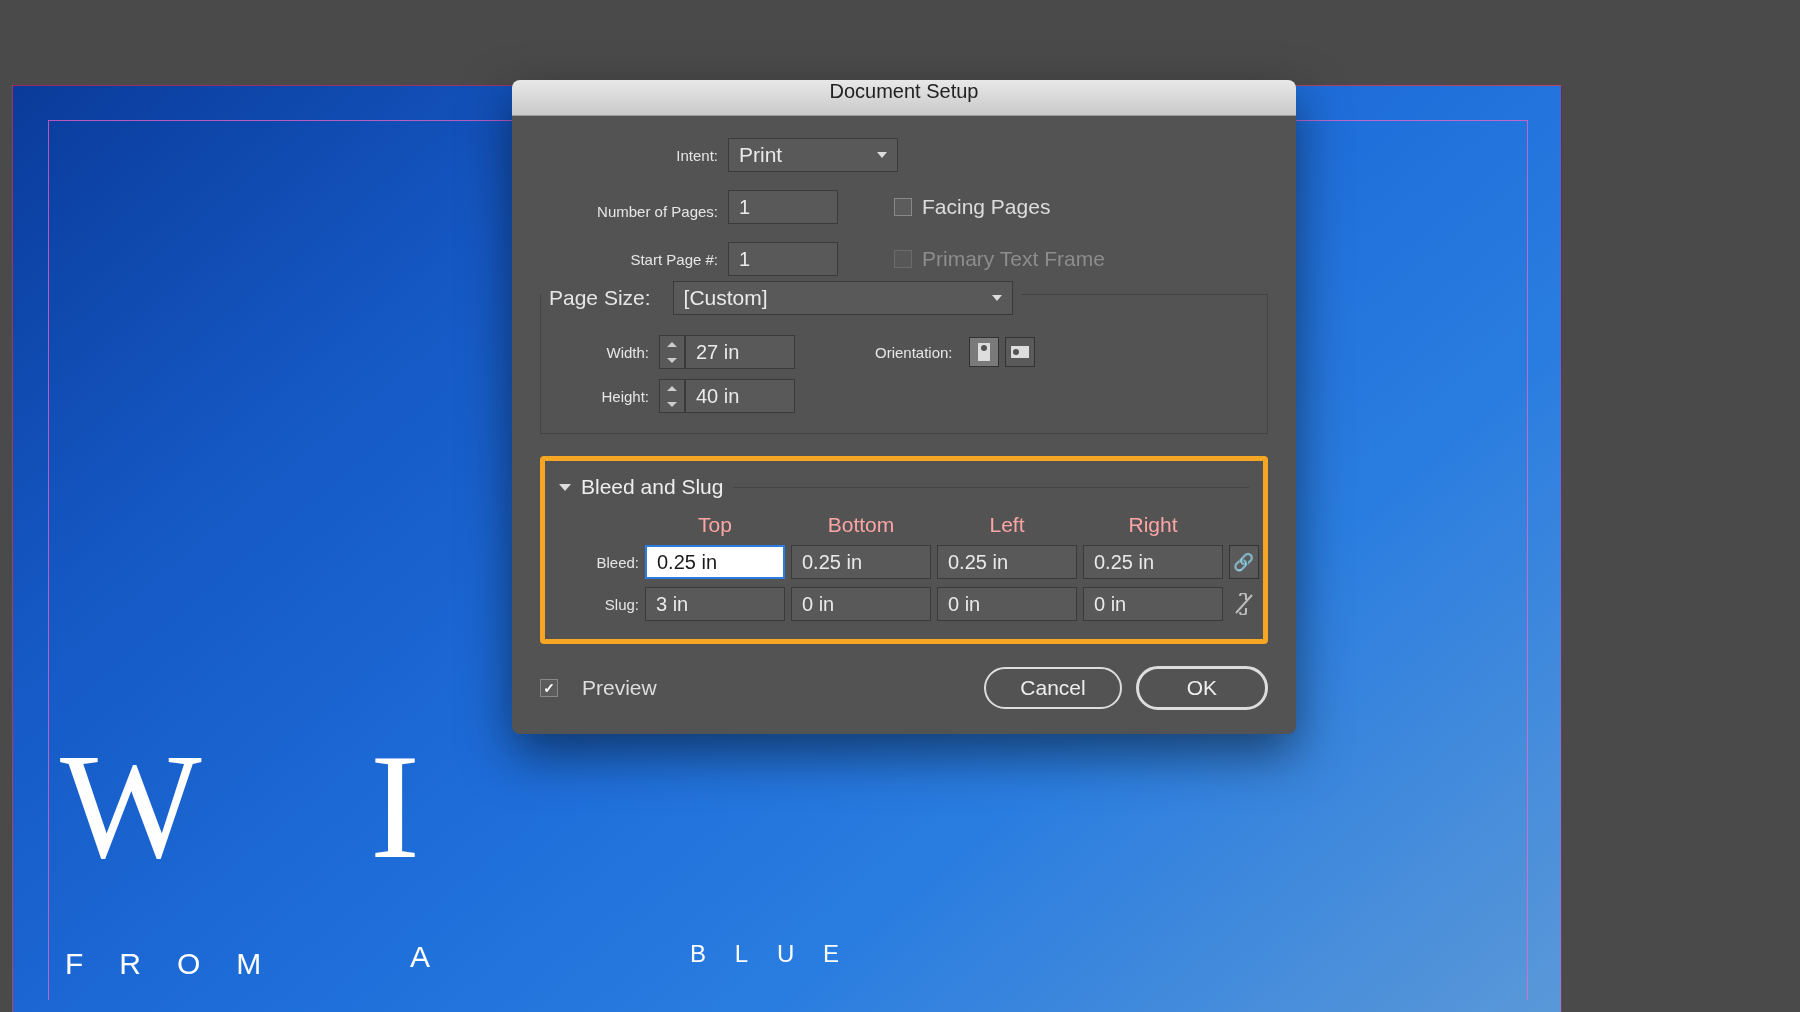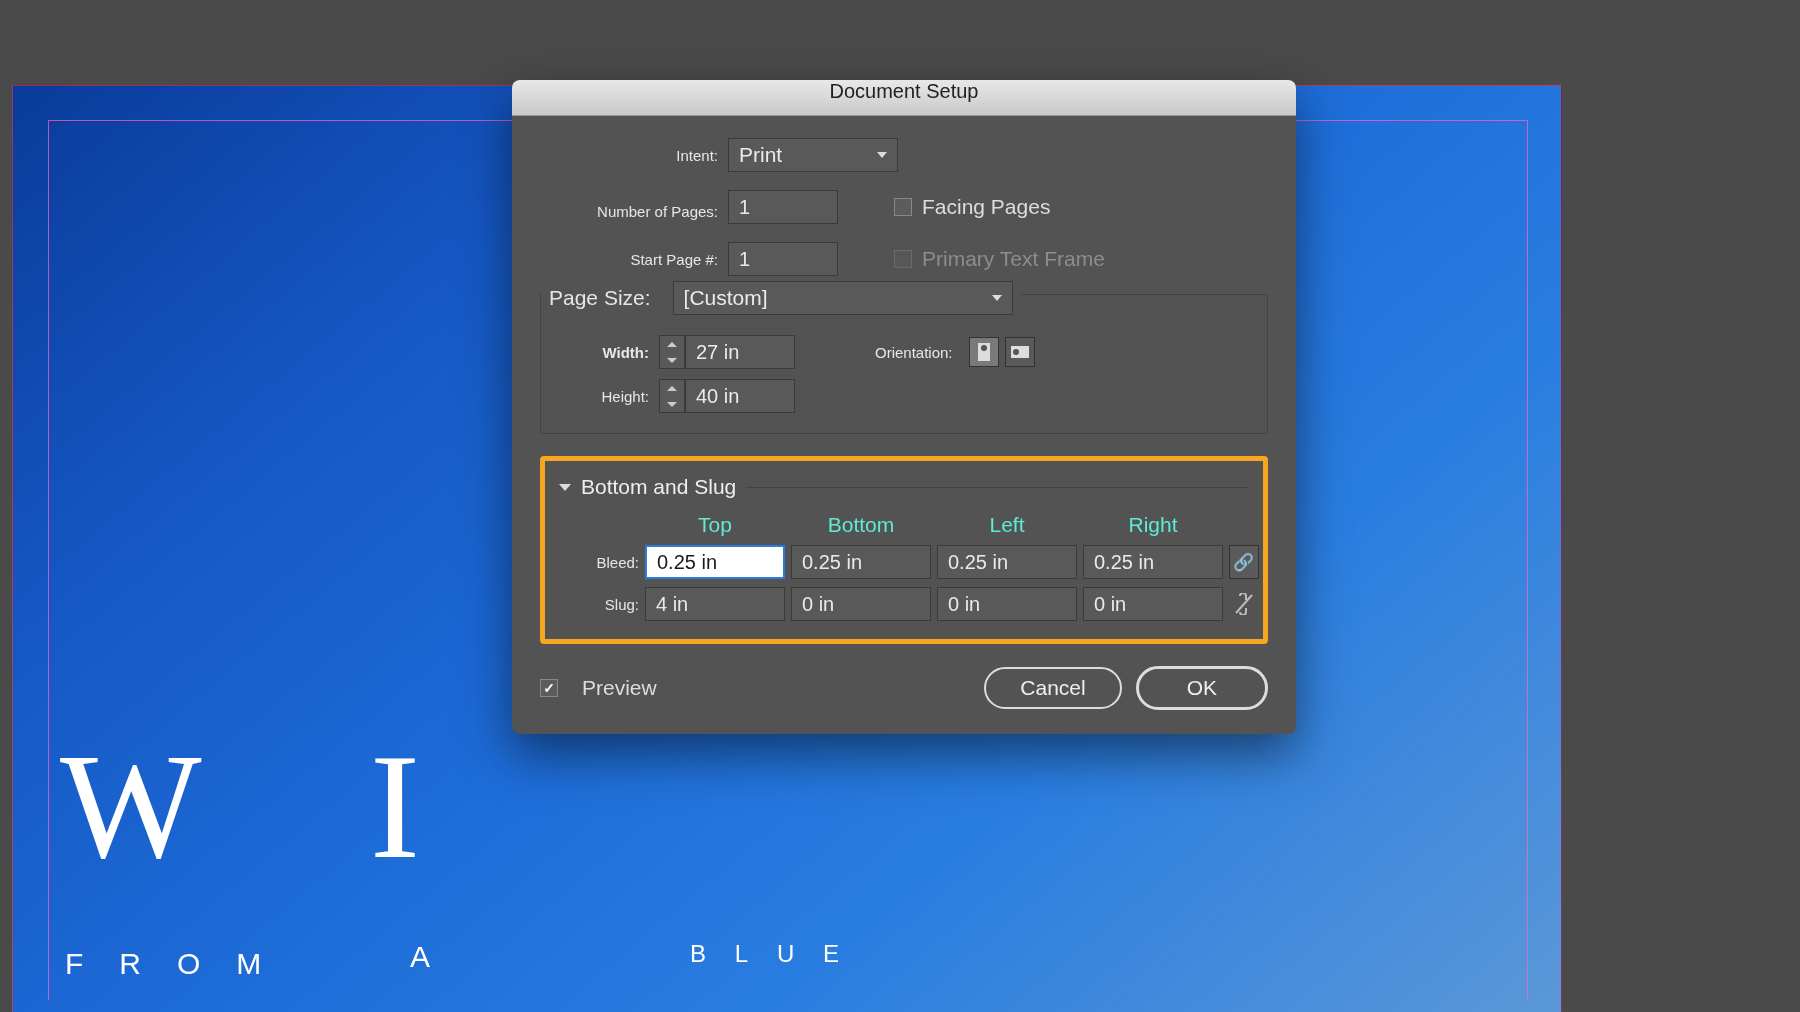--- a/index.html
+++ b/index.html
@@ -183,21 +183,21 @@
     padding: 14px 14px 18px 14px;
     margin-top: 22px;
   }
 
   .grid-header {
     display:grid;
     grid-template-columns: 80px 140px 140px 140px 140px 44px;
     gap: 6px;
     margin-bottom:8px;
     text-align:center;
-    color:#5eead4;
+    color:#fca5a5;
   }
   .grid-row {
     display:grid;
     grid-template-columns: 80px 140px 140px 140px 140px 44px;
     gap: 6px;
     align-items:center;
     margin-bottom:8px;
   }
   .grid-row .lbl { text-align:right; margin:0; }
 
@@ -280,21 +280,21 @@
     <div class="fieldset" style="padding-top:30px;">
       <div class="fieldset-legend">
         <span>Page Size:</span>
         <div class="dropdown" style="width:340px;margin-left:6px;">
           <span>[Custom]</span>
           <span class="chev small"></span>
         </div>
       </div>
 
       <div class="row" style="margin-top:10px;margin-bottom:10px;">
-        <div class="lbl" style="width:90px;font-weight:bold;">Width:</div>
+        <div class="lbl" style="width:90px;">Width:</div>
         <div class="stepper">
           <div>
               <span class="arr-up"></span>
             </div>
           <div>
               <span class="arr-dn"></span>
             </div>
         </div>
         <div class="textfield" style="width:110px;">
           <span>27 in</span>
@@ -321,21 +321,21 @@
         </div>
         <div class="textfield" style="width:110px;">
           <span>40 in</span>
         </div>
       </div>
     </div>
 
     <div class="highlight-box">
       <div class="section-title">
         <span class="chev"></span>
-        <span>Bottom and Slug</span>
+        <span>Bleed and Slug</span>
         <span class="section-line"></span>
       </div>
 
       <div class="grid-header">
         <div></div>
         <div>Top</div>
         <div>Bottom</div>
         <div>Left</div>
         <div>Right</div>
         <div></div>
@@ -356,21 +356,21 @@
             <span>0.25 in</span>
           </div>
         <div class="link-icon">
             <span>🔗</span>
           </div>
       </div>
 
       <div class="grid-row" style="margin-bottom:0;">
         <div class="lbl">Slug:</div>
         <div class="textfield">
-            <span>4 in</span>
+            <span>3 in</span>
           </div>
         <div class="textfield">
             <span>0 in</span>
           </div>
         <div class="textfield">
             <span>0 in</span>
           </div>
         <div class="textfield">
             <span>0 in</span>
           </div>

